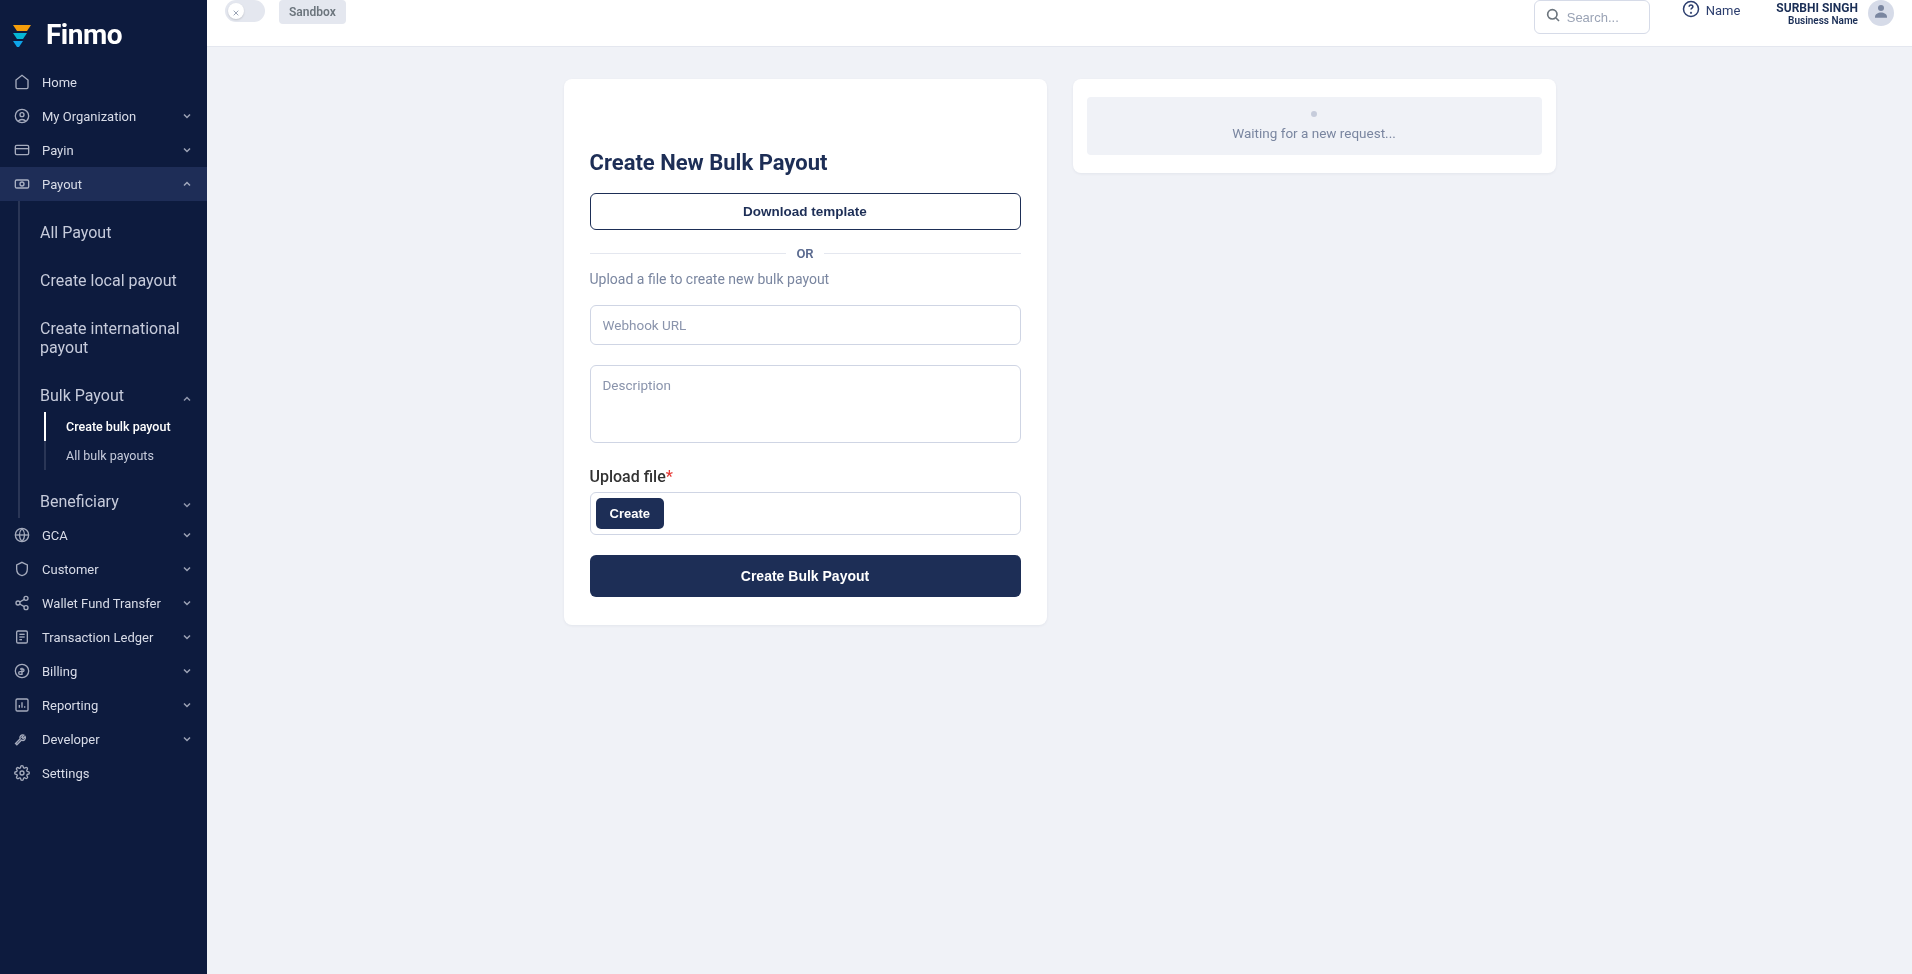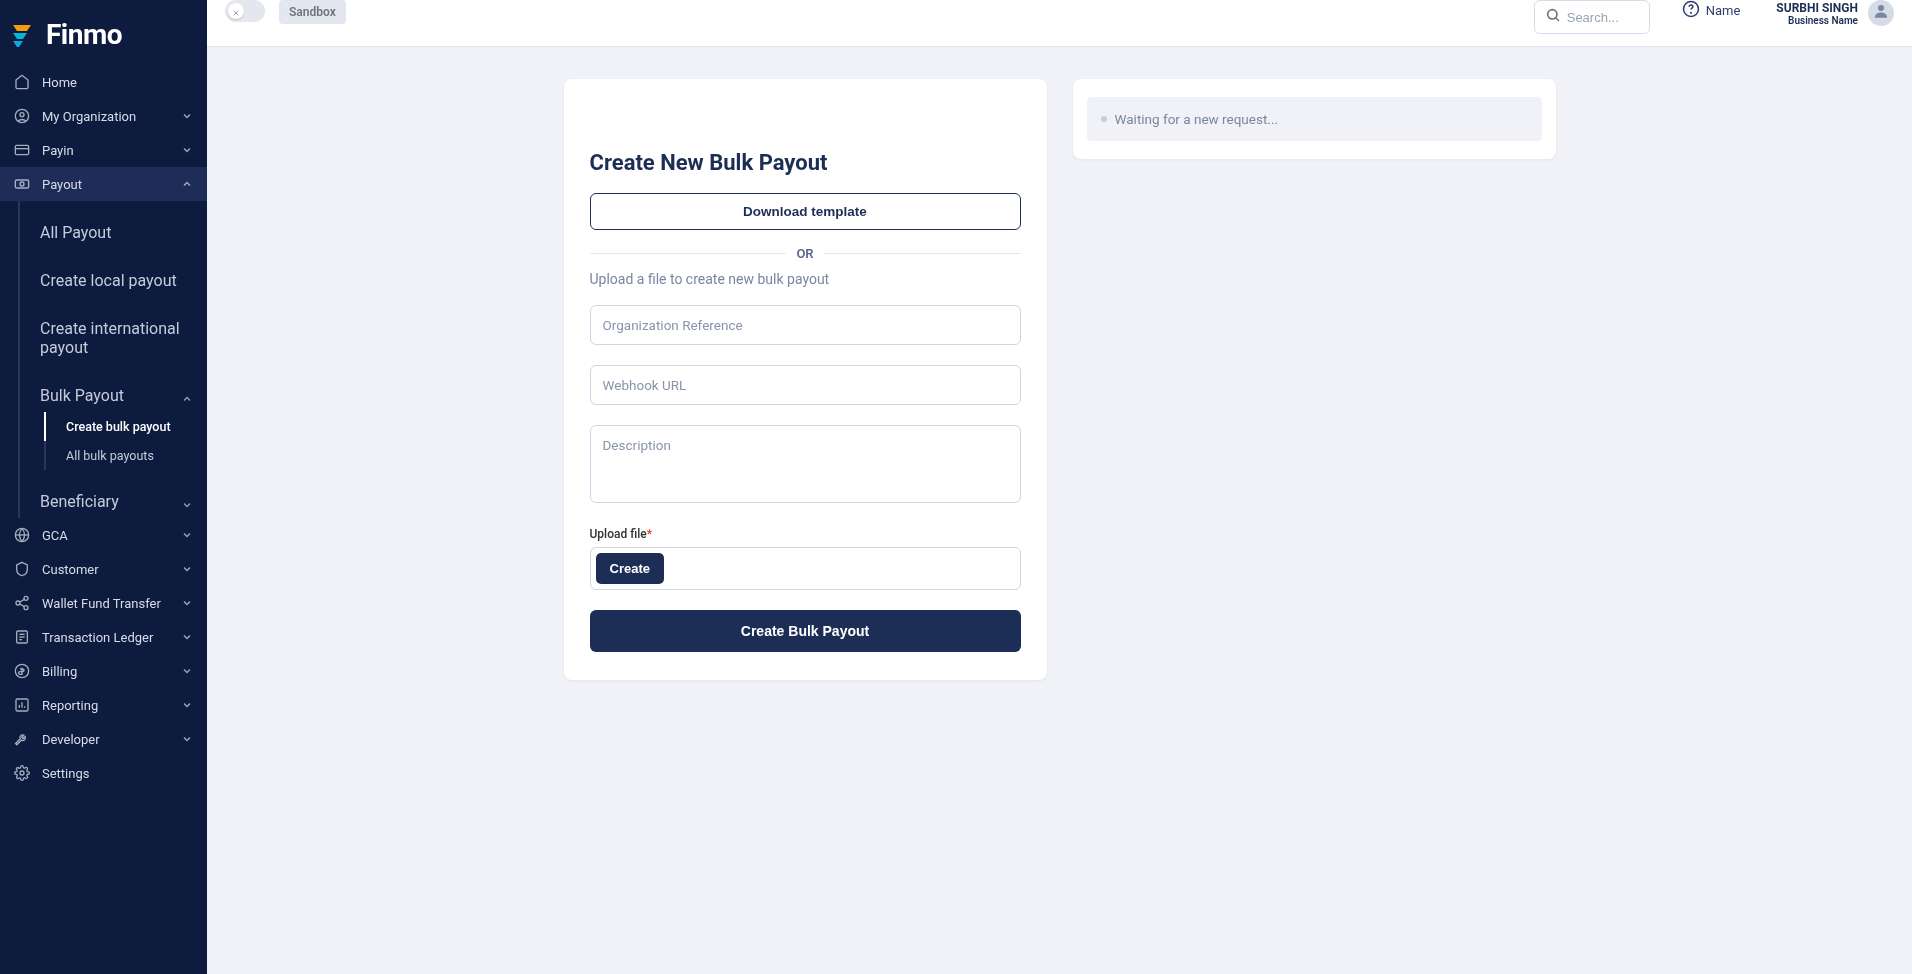--- a/index.html
+++ b/index.html
@@ -57,26 +57,26 @@
     .or-divider::before, .or-divider::after { content: ""; flex: 1; height: 1px; background: #e4e7ef; }
     .or-divider span { padding: 0 10px; }
     
     .helper-text { font-size: 14px; color: #7a86a0; margin-bottom: 18px; }
     
     .field { margin-bottom: 20px; }
     .field input, .field textarea { width: 100%; border: 1px solid #cfd5e4; border-radius: 6px; padding: 11px 12px; font-size: 13.5px; font-family: inherit; outline: none; color: #333; }
     .field textarea { resize: none; height: 78px; }
     .field input::placeholder, .field textarea::placeholder { color: #8a94ac; }
     
-    .field-label { font-size: 12px; color: #333; font-weight: 500; margin-bottom: 6px; display: block; }
+    .field-label { font-size: 16px; color: #333; font-weight: 500; margin-bottom: 6px; display: block; }
     .req { color: #e53935; }
     .upload-box { border: 1px solid #cfd5e4; border-radius: 6px; padding: 5px; }
     
     .log-card { width: 483px; padding: 18px 14px; }
-    .log-row { background: #f0f2f7; padding: 14px 14px; border-radius: 4px; display: flex; align-items: center; gap: 8px; }
+    .log-row { background: #f0f2f7; padding: 14px 14px; border-radius: 4px; display: flex; align-items: center; gap: 8px; flex-direction: column; }
     .log-dot { width: 6px; height: 6px; background: #c6ccdb; border-radius: 50%; }
     .log-text { font-size: 13.5px; color: #7a86a0; }
     
     .icon-svg { display: block; }
   </style>
 </head>
 <body>
 
 <aside class="sidebar">
   <div class="logo">
@@ -326,23 +326,20 @@
       <h1 class="form-title">Create New Bulk Payout</h1>
       
       <button class="btn-outline">Download template</button>
       
       <div class="or-divider">
           <span>OR</span>
         </div>
       
       <div class="helper-text">Upload a file to create new bulk payout</div>
       
-      <div class="field">
-        <input type="text" placeholder="Organization Reference" style="">
-      </div>
       
       <div class="field">
         <input type="text" placeholder="Webhook URL" style="">
       </div>
       
       <div class="field">
         <textarea placeholder="Description" style=""></textarea>
       </div>
       
       <div class="field">

